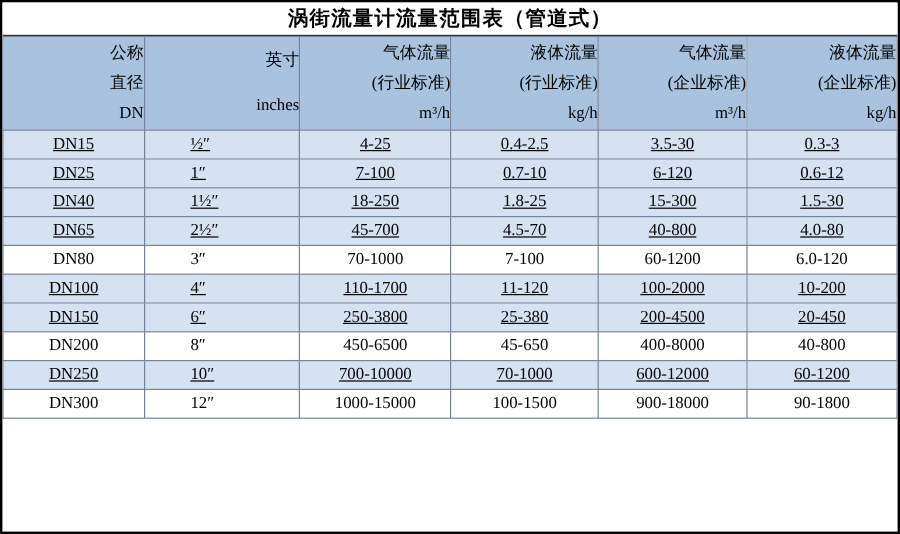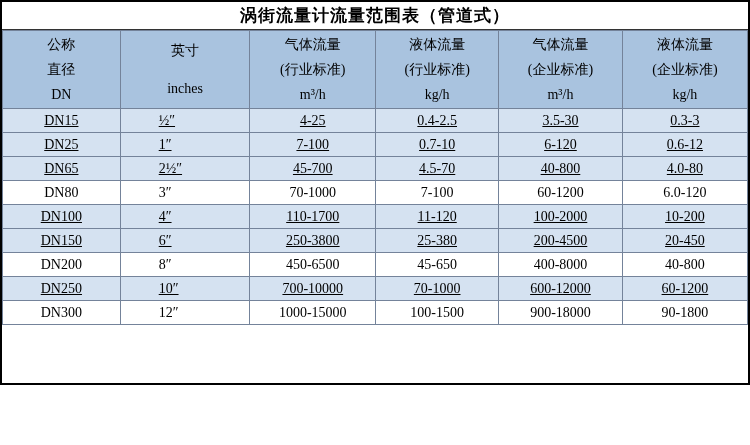--- a/index.html
+++ b/index.html
@@ -4,21 +4,21 @@
 <style>
   html,body{margin:0;padding:0;background:#ffffff;}
   body{
     width:750px;height:445px;
     font-family:"Liberation Serif","DejaVu Serif",serif;
     color:#000;
     -webkit-font-smoothing:antialiased;
   }
   .frame{
     box-sizing:border-box;
-    width:750px;height:385px;
+    width:750px;height:445px;
     border:2px solid var(--outer-border,#000);
     background:#fff;
     overflow:hidden;
   }
   .title{
     height:27px;line-height:27px;
     text-align:center;
     font-size:17px;font-weight:bold;
     border-bottom:1px solid #333;
     background:#fff;
@@ -39,21 +39,21 @@
     border:1px solid var(--grid-border,#74839a);
     padding:0;
     overflow:hidden;
     white-space:nowrap;
   }
   thead th{
     background:var(--header-bg,#a9c3df);
     height:77px;
     font-weight:normal;
     font-size:14px;
-    text-align:center;
+    text-align:right;
     vertical-align:middle;
   }
   .hdr-line{line-height:25px;}
   .two-line .hdr-line{line-height:38px;}
   tbody td{
     height:23px;
     font-size:14px;
     text-align:center;
     background:var(--row-bg,#ffffff);
   }
@@ -118,20 +118,28 @@
         </tr>
         <tr class="alt">
           <td class="c0">DN25</td>
           <td class="c1">1″</td>
           <td class="c2">7-100</td>
           <td class="c3">0.7-10</td>
           <td class="c4">6-120</td>
           <td class="c5">0.6-12</td>
         </tr>
         <tr class="alt">
+          <td class="c0">DN40</td>
+          <td class="c1">1½″</td>
+          <td class="c2">18-250</td>
+          <td class="c3">1.8-25</td>
+          <td class="c4">15-300</td>
+          <td class="c5">1.5-30</td>
+        </tr>
+        <tr class="alt">
           <td class="c0">DN65</td>
           <td class="c1">2½″</td>
           <td class="c2">45-700</td>
           <td class="c3">4.5-70</td>
           <td class="c4">40-800</td>
           <td class="c5">4.0-80</td>
         </tr>
         <tr>
           <td class="c0">DN80</td>
           <td class="c1">3″</td>

